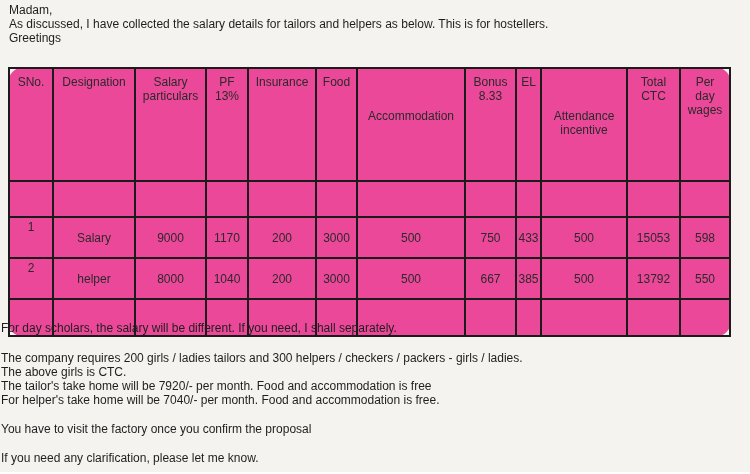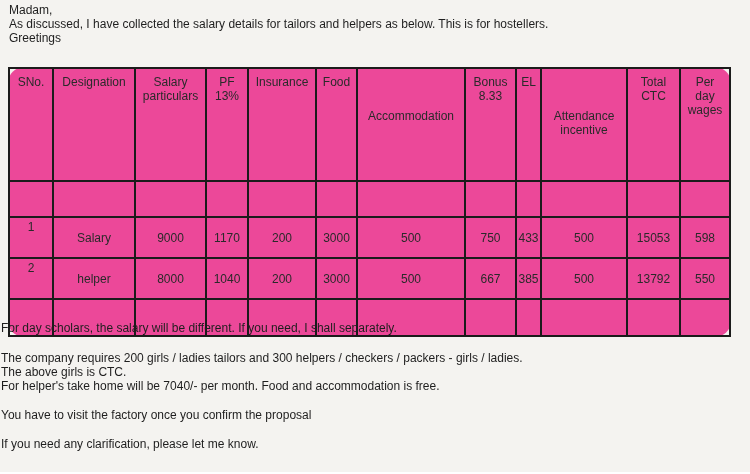--- a/index.html
+++ b/index.html
@@ -176,18 +176,19 @@
           <td></td>
           <td></td>
       </tr>
     </tbody>
   </table>
 
   <div class="notes">
     <div>For day scholars, the salary will be different. If you need, I shall separately.</div>
     <div class="para-gap-big">The company requires 200 girls / ladies tailors and 300 helpers / checkers / packers - girls / ladies.</div>
     <div>The above girls is CTC.</div>
+    <div>The tailor's take home will be 7920/- per month. Food and accommodation is free</div>
     <div>For helper's take home will be 7040/- per month. Food and accommodation is free.</div>
     <div class="para-gap">You have to visit the factory once you confirm the proposal</div>
     <div class="para-gap">If you need any clarification, please let me know.</div>
   </div>
 
 </div>
 
 </body></html>

